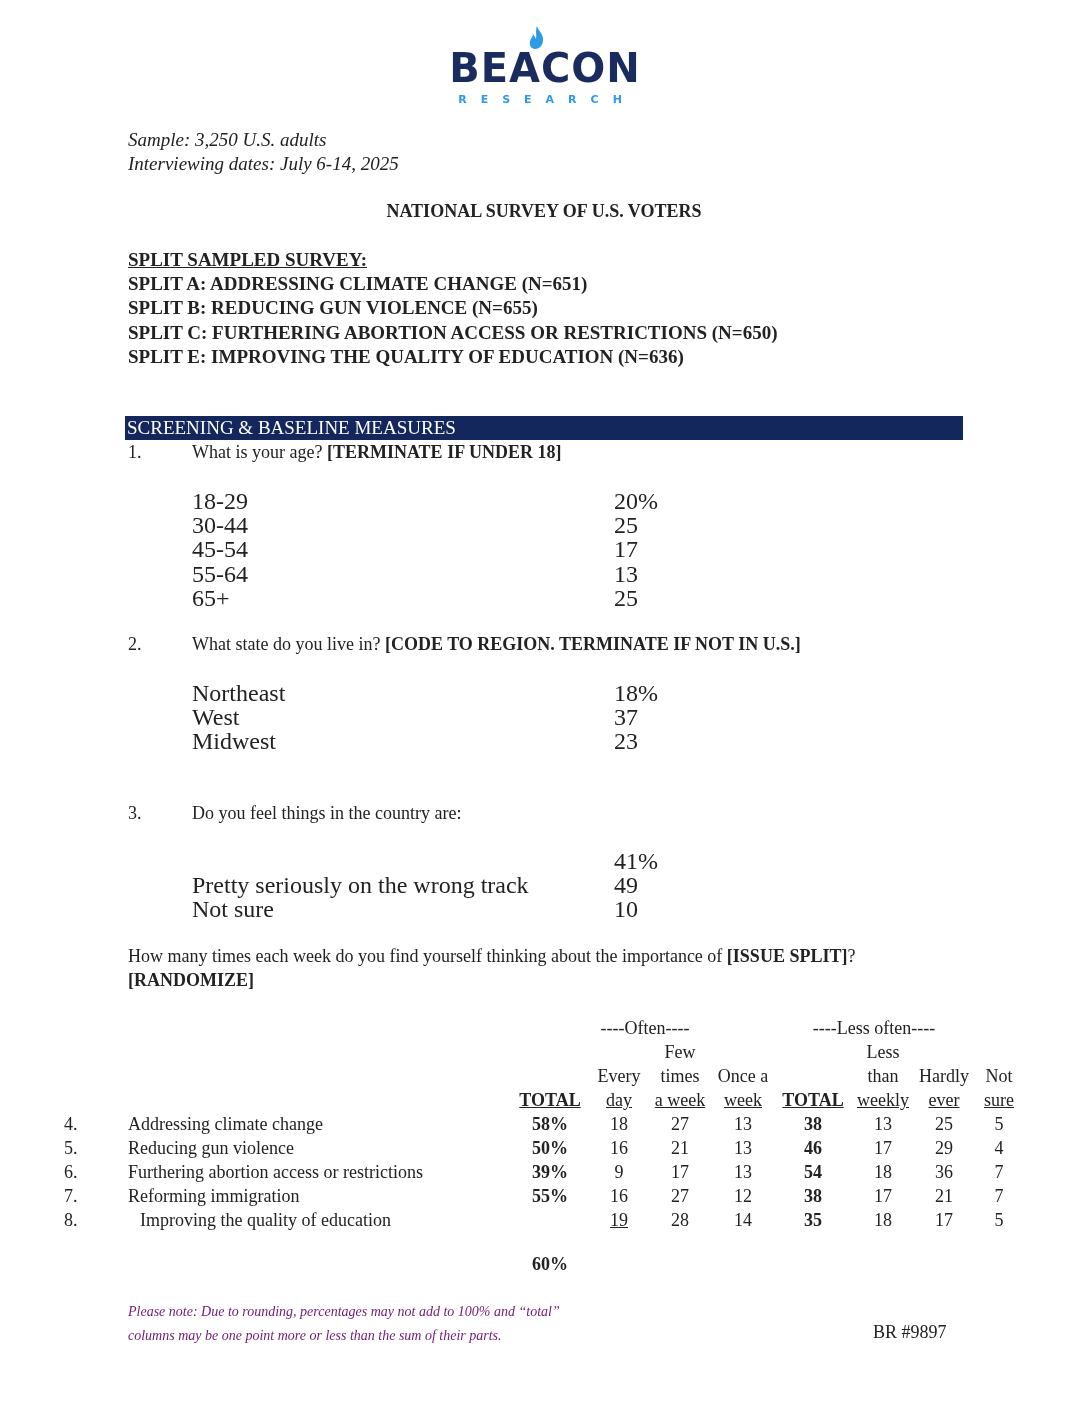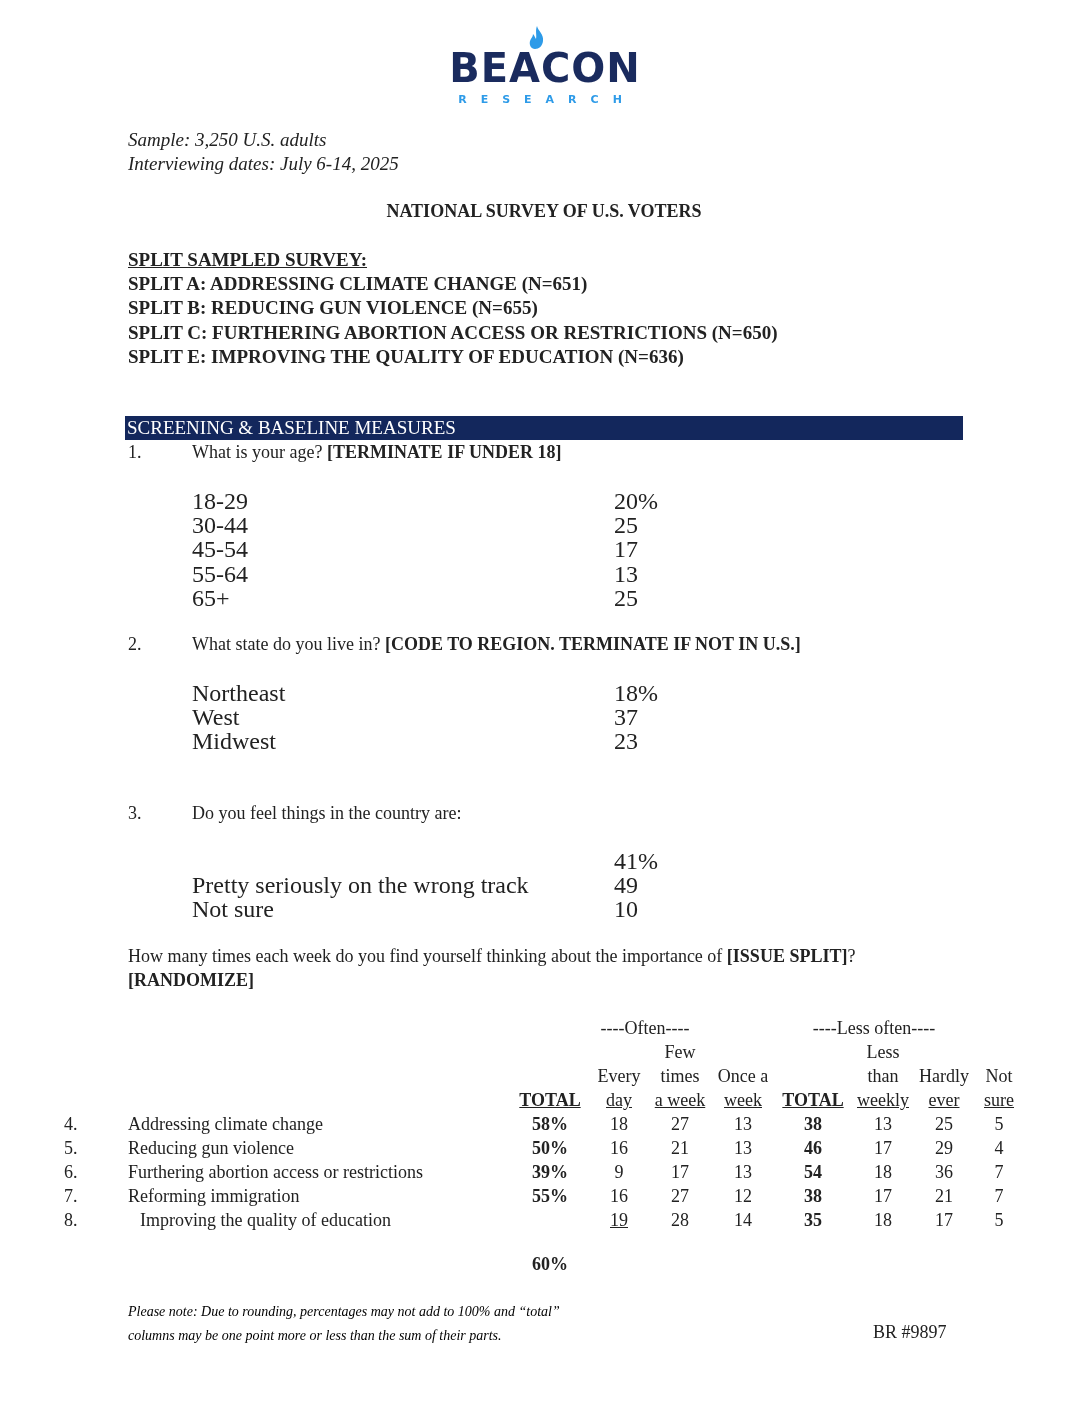--- a/index.html
+++ b/index.html
@@ -42,21 +42,21 @@
 
   
   .tbl { font-size: 18px; line-height: 24px; }
   .hdr { position: absolute; text-align: center; white-space: nowrap; }
   .u { text-decoration: underline; }
   .bold { font-weight: bold; }
   .row { position: absolute; left: 0; height: 24px; }
   .cell { position: absolute; text-align: center; white-space: nowrap; }
 
   .footnote {
-    left: 128px; top: 1300px; font-style: italic; font-size: 14px; line-height: 24px; color: #000000;
+    left: 128px; top: 1300px; font-style: italic; font-size: 14px; line-height: 24px; color: #701a75;
   }
   .brnum { left: 873px; top: 1322px; font-size: 18px; }
 </style>
 </head>
 <body>
 
 <div class="abs logo">
   <svg class="flame" viewBox="0 0 18 24">
     <path d="M9 0 C10 5 16 8 15 15 C14.5 20 11 23 7 23 C3 23 1 19 2 15 C3 12 5 11 5 8 C7 10 7 12 8 13 C9 9 7 5 9 0 Z" fill="#2e9be8"></path>
   </svg>

